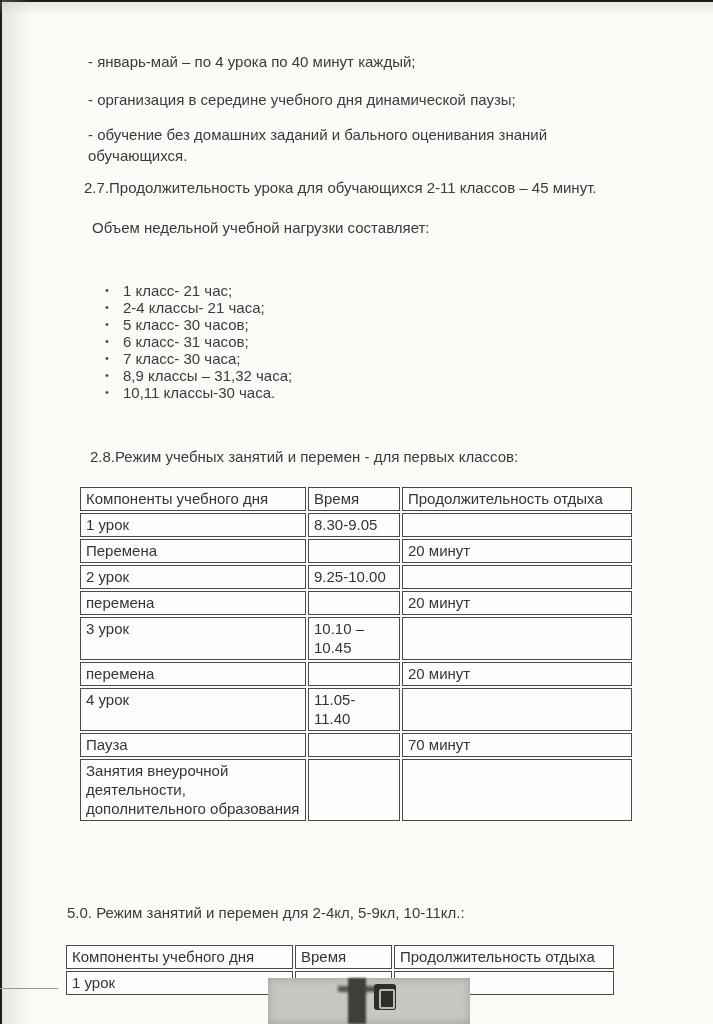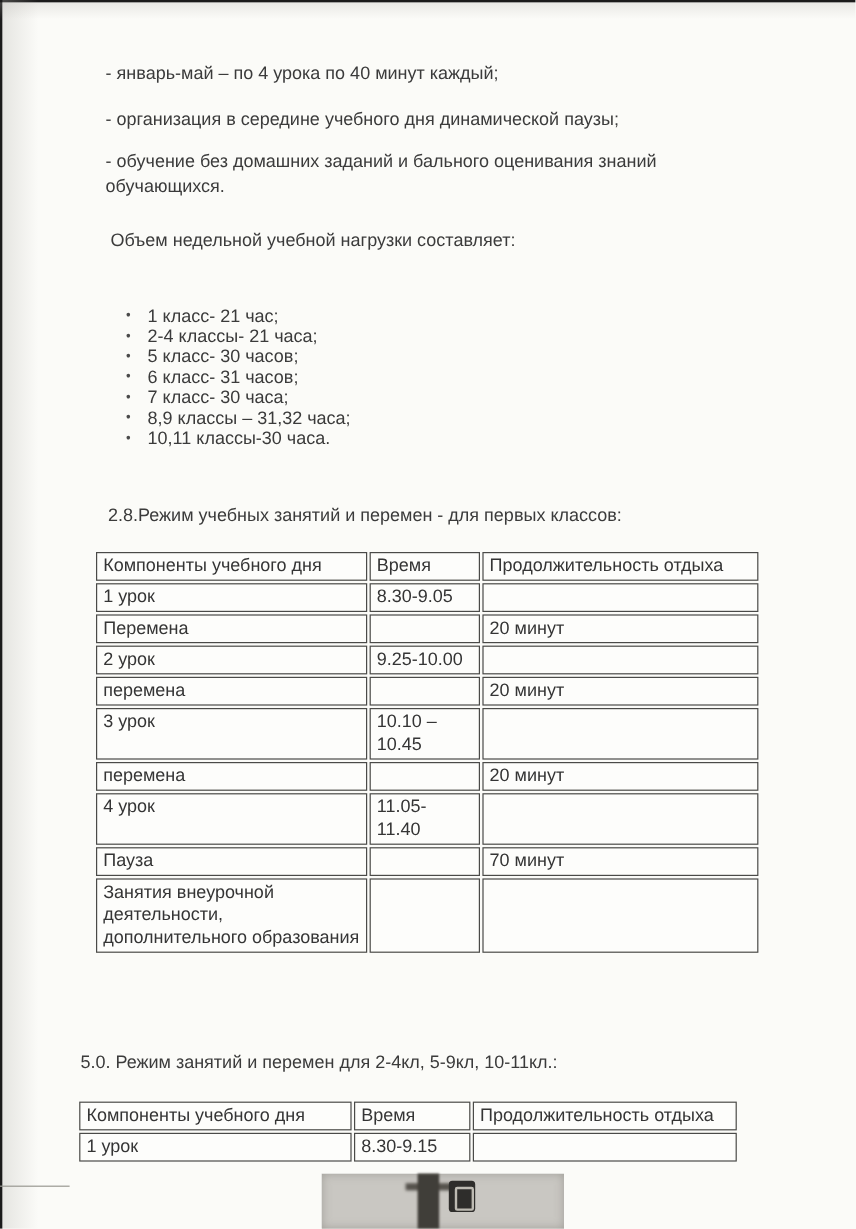--- a/index.html
+++ b/index.html
@@ -18,21 +18,21 @@
     background:linear-gradient(to right, rgba(180,178,172,0.30), rgba(0,0,0,0));}
   .scan-shade-top{position:absolute;top:2px;left:0;width:713px;height:14px;
     background:linear-gradient(to bottom, rgba(180,178,172,0.25), rgba(0,0,0,0));}
   .scan-tick{position:absolute;left:0;top:988px;width:58px;height:1px;background:#9a9892;}
 
   .content{position:relative;padding:54px 20px 0 64px;}
 
   p{margin:0;font-size:15px;line-height:16px;}
   .dash-1{margin-left:24px;margin-bottom:22px;}
   .dash-2{margin-left:24px;margin-bottom:16px;}
-  .dash-3{margin-left:24px;margin-bottom:27px;max-width:470px;line-height:21px;}
+  .dash-3{margin-left:24px;margin-bottom:14px;max-width:470px;line-height:21px;}
   .para-27{margin-left:20px;margin-bottom:24px;}
   .para-load{margin-left:28px;margin-bottom:46px;}
 
   .load-list{margin-left:41px;margin-bottom:48px;}
   .load-item{font-size:15px;line-height:17px;display:flex;}
   .load-item .dot{width:18px;font-size:11px;line-height:17px;color:#4a4a4a;}
 
   .para-28{margin-left:26px;margin-bottom:20px;}
   .para-29{margin-left:3px;margin-bottom:22px;}
 
@@ -82,20 +82,21 @@
 <div class="scan-shade-left"></div>
 <div class="scan-shade-top"></div>
 <div class="scan-tick"></div>
 
 <div class="content">
 
   <p class="dash-1">- январь-май – по 4 урока по 40 минут каждый;</p>
   <p class="dash-2">- организация в середине учебного дня динамической паузы;</p>
   <p class="dash-3">- обучение без домашних заданий и бального оценивания знаний обучающихся.</p>
 
+  <p class="para-27">2.7.Продолжительность урока для обучающихся 2-11 классов – 45 минут.</p>
   <p class="para-load">Объем недельной учебной нагрузки составляет:</p>
 
   <div class="load-list">
     <div class="load-item">
         <span class="dot">•</span>
         <span>1 класс- 21 час;</span>
       </div>
     <div class="load-item">
         <span class="dot">•</span>
         <span>2-4 классы- 21 часа;</span>

